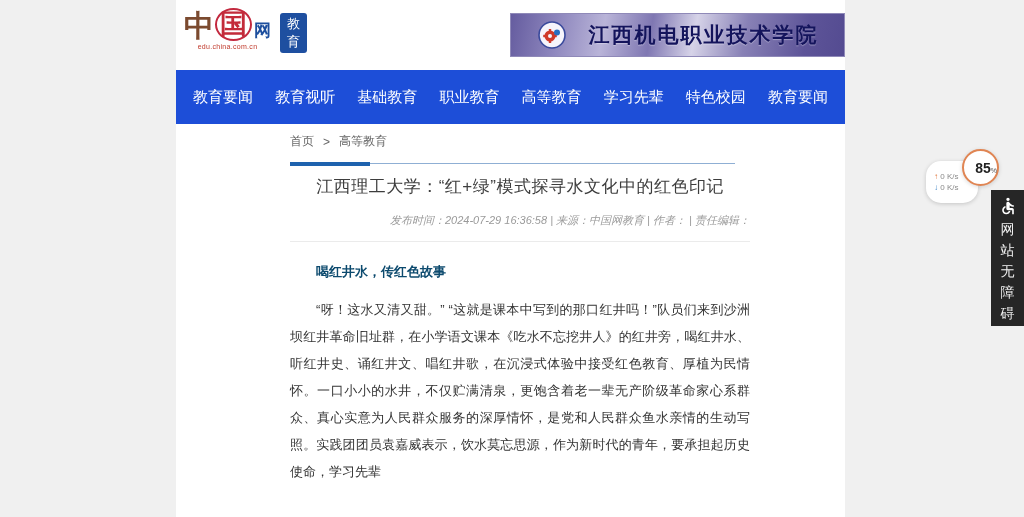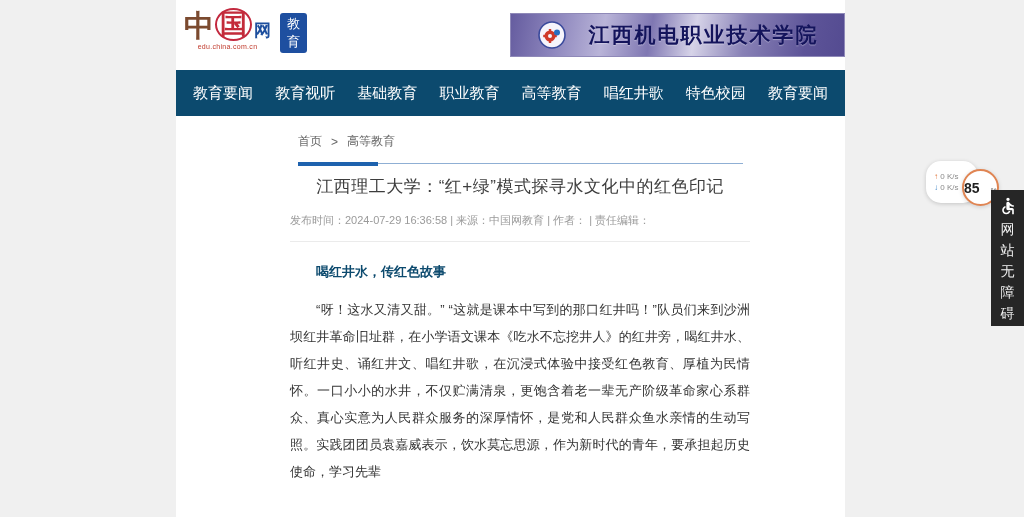--- a/index.html
+++ b/index.html
@@ -36,58 +36,58 @@
     display:flex; align-items:center; justify-content:center; gap:22px; cursor:pointer;
   }
   .banner-emblem { flex:0 0 auto; width:30px; height:30px; }
   .banner-text {
     font-family:"Liberation Serif", serif; font-weight:bold; font-size:21px;
     color:#14145c; letter-spacing:2px; white-space:nowrap;
     text-shadow:0 1px 1px rgba(255,255,255,.35);
   }
   
   .navbar {
-    position:absolute; left:0; top:70px; width:100%; height:46px;
-    background:#0c4a6e; display:flex; align-items:center;
+    position:absolute; left:0; top:70px; width:100%; height:54px;
+    background:#1d4ed8; display:flex; align-items:center;
     justify-content:space-between; padding:0 17px;
   }
   .nav-item {
     color:#fff; font-size:15px; text-decoration:none; white-space:nowrap; cursor:pointer;
   }
   
-  .crumb-zone { padding:17px 11px 0 114px;margin-left:8px; }
+  .crumb-zone { padding:17px 11px 0 114px; }
   .crumbs { display:flex; align-items:center; gap:9px; font-size:12px; color:#666; }
   .crumbs a { color:#666; text-decoration:none; cursor:pointer; }
   .crumb-rule { position:relative; width:445px; height:4px; margin-top:12px; }
   .crumb-rule::before { content:""; position:absolute; left:0; top:0; width:80px; height:4px; background:#1e62ae; }
   .crumb-rule::after  { content:""; position:absolute; left:80px; right:0; top:1px; height:1px; background:#8fafd4; }
   
   .article { padding:0 95px 0 114px; }
   .art-title {
     margin-top:9px; text-align:center; font-size:17px; font-weight:400;
     color:#3d3d3d; letter-spacing:.5px;
   }
-  .art-meta { margin-top:15px; text-align:left; font-size:11px; color:#9a9a9a; }
+  .art-meta { margin-top:15px; text-align:right; font-size:11px; color:#9a9a9a;font-style:italic; }
   .art-divider { margin-top:13px; height:1px; background:#ebebeb; }
   .art-body { margin-top:16px; font-size:13px; line-height:27px; color:#333; }
   .art-body p { text-indent:2em; margin-bottom:11px; text-align:justify; }
   .art-sub { text-indent:2em; font-weight:bold; font-size:13px; line-height:27px; margin-bottom:11px; color:#0c4a6e; }
   
   .speed-pill {
     position:absolute; left:926px; top:161px; width:52px; height:42px;
     background:#fff; border-radius:15px; box-shadow:0 1px 4px rgba(0,0,0,.18);
     display:flex; flex-direction:column; justify-content:center; padding-left:8px;
     font-size:8px; color:#8a8a8a; line-height:11px; cursor:pointer;
   }
   .speed-pill .up-arrow { color:#e0763c; }
   .speed-pill .down-arrow { color:#3b82c4; }
   .score-circle {
-    position:absolute; left:962px; top:169px; width:37px; height:37px;
+    position:absolute; left:962px; top:149px; width:37px; height:37px;
     background:#fff; border:2px solid #e08553; border-radius:50%;
-    display:flex; align-items:center; justify-content:space-between;
+    display:flex; align-items:center; justify-content:flex-end;
     box-shadow:0 1px 4px rgba(0,0,0,.15); cursor:pointer;
   }
   .score-val { font-size:14px; font-weight:bold; color:#222; }
   .score-unit { font-size:7px; color:#555; margin-top:6px; }
   .a11y-bar {
     position:absolute; left:991px; top:190px; width:33px; height:136px;
     background:#262626; display:flex; flex-direction:column; align-items:center;
     padding-top:6px; cursor:pointer;
   }
   .a11y-icon { width:20px; height:20px; margin-bottom:3px; }
@@ -128,21 +128,21 @@
       <span class="banner-text">江西机电职业技术学院</span>
     </div>
   </div>
 
   <div class="navbar">
     <a class="nav-item">教育要闻</a>
     <a class="nav-item">教育视听</a>
     <a class="nav-item">基础教育</a>
     <a class="nav-item">职业教育</a>
     <a class="nav-item">高等教育</a>
-    <a class="nav-item">唱红井歌</a>
+    <a class="nav-item">学习先辈</a>
     <a class="nav-item">特色校园</a>
     <a class="nav-item">教育要闻</a>
   </div>
 
   <div style="height:46px"></div>
 
   <div class="crumb-zone">
     <div class="crumbs">
       <a>首页</a>
       <span>&gt;</span>

